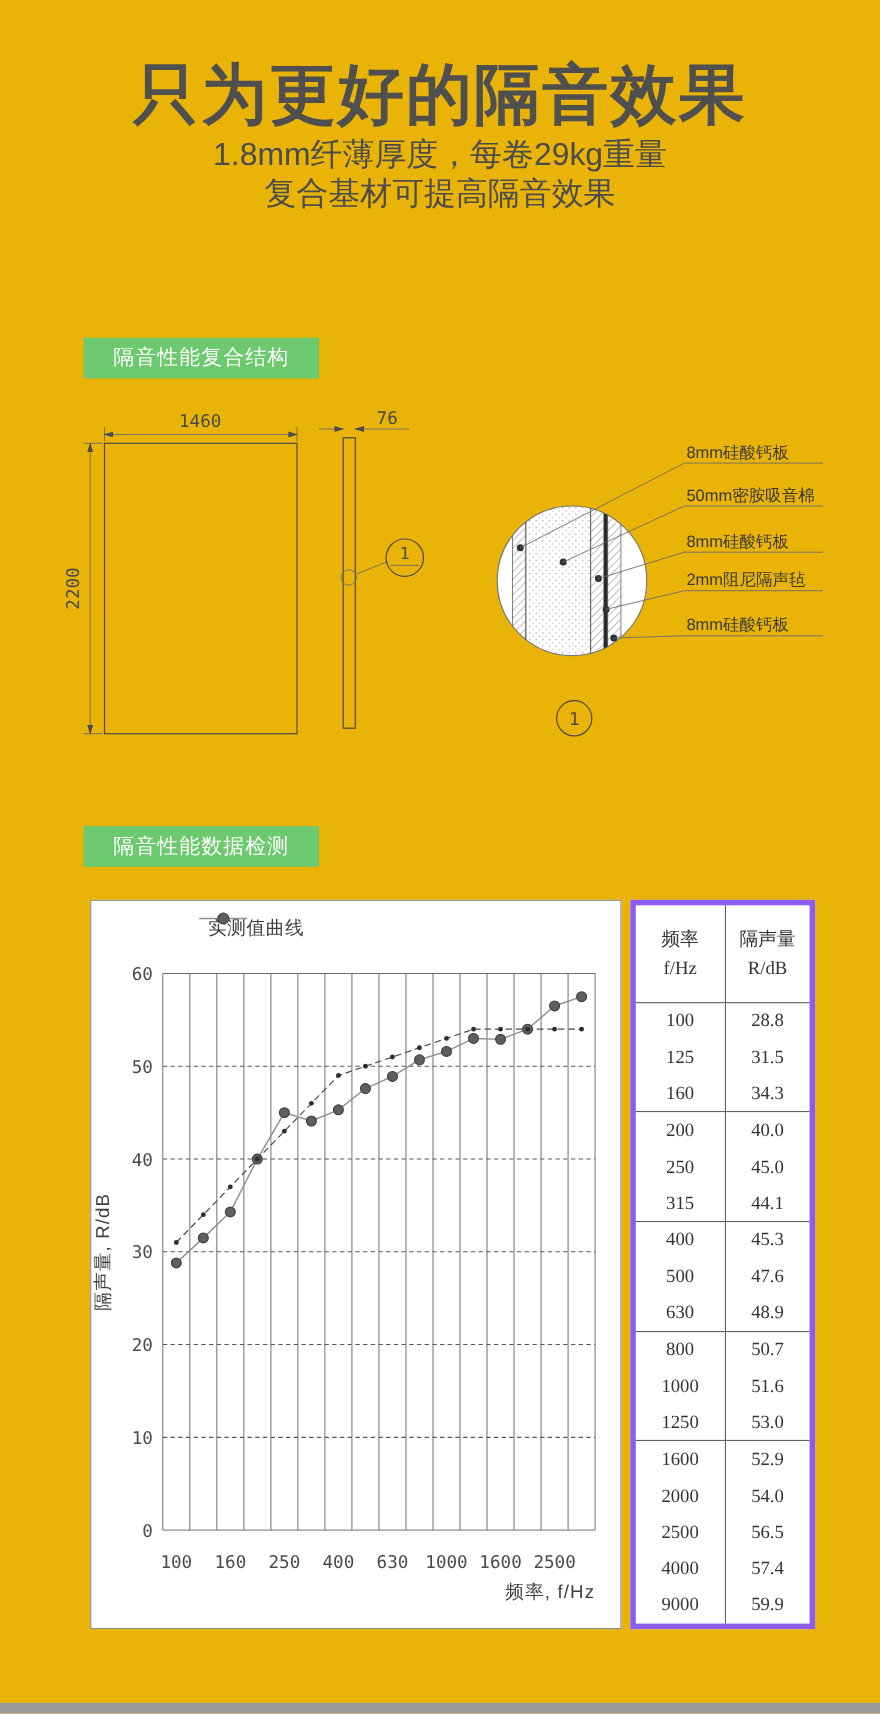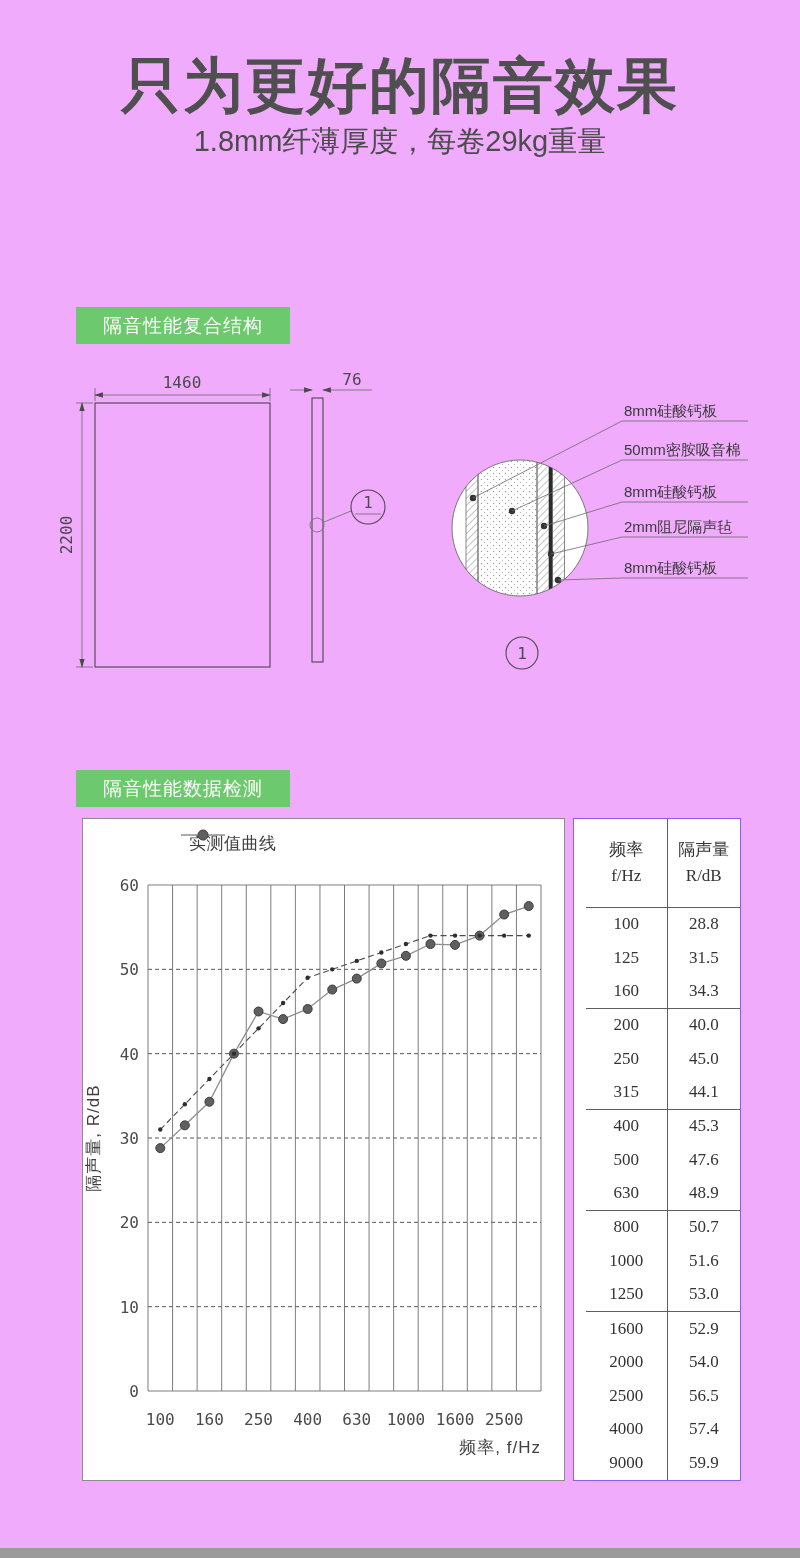--- a/index.html
+++ b/index.html
@@ -1,29 +1,29 @@
 <!DOCTYPE html>
 <html><head>
 <meta charset="utf-8">
 <style>
   * { margin:0; padding:0; box-sizing:border-box; }
   html,body { background:#ffffff; }
   body { font-family:"Liberation Sans", sans-serif; }
-  .page { position:relative; width:800px; height:1558px; background:#f0abfc; overflow:hidden; margin:0 auto; }
+  .page { position:relative; width:800px; height:1558px; background:#eab308; overflow:hidden; margin:0 auto; }
 
   
   .header { position:absolute; top:48px; left:0; width:100%; text-align:center; color:#4f4f4f; }
   .title { font-size:60px; font-weight:600; letter-spacing:2px; line-height:76px; }
   .subtitle { font-size:29px; line-height:35px; font-weight:400; color:#4c4c4c; }
 
   
   .section-label { position:absolute; left:76px; width:214px; height:37px; background:#6cc96e;
                    color:#ffffff; font-size:19px; line-height:37px; text-align:center; letter-spacing:1px; }
   .label-structure { top:307px; }
-  .label-testing   { top:770px; }
+  .label-testing   { top:751px; }
 
   
   .diagram { position:absolute; top:370px; left:0; width:800px; height:315px; }
   .cad-dim { font-family:"DejaVu Sans Mono", monospace; font-size:16px; fill:#4a4a4a; }
   .cad-small { font-family:"DejaVu Sans Mono", monospace; font-size:15px; fill:#4a4a4a; }
   .callout-label { font-family:"Liberation Sans", sans-serif; font-size:15px; fill:#3a3a3a; }
   .cad-line { stroke:#4a4a4a; stroke-width:1.1; fill:none; }
   .cad-thin { stroke:#6b6b6b; stroke-width:0.8; fill:none; }
 
   
@@ -37,40 +37,41 @@
   .axis-title { font-family:"Liberation Sans", sans-serif; font-size:17px; fill:#3f3f3f; letter-spacing:1px; }
   .grid-solid { stroke:#6e6e6e; stroke-width:0.9; }
   .grid-dash  { stroke:#575757; stroke-width:1; stroke-dasharray:4 3; }
   .line-measured { stroke:#8f8f8f; stroke-width:1.3; fill:none; }
   .dot-measured  { fill:#5f5f5f; stroke:#3d3d3d; stroke-width:1; }
   .line-reference{ stroke:#4c4c4c; stroke-width:1.1; stroke-dasharray:6 3.5; fill:none; }
   .dot-reference { fill:#2e2e2e; }
 
   
   .spl-table-wrap { position:absolute; left:573px; top:818px; width:168px; height:663px;
-                    border:1px solid #8b5cf6; background:#fff;padding-left:12px; }
+                    border:5px solid #8b5cf6; background:#fff; }
   table.spl { width:100%; height:100%; border-collapse:collapse; table-layout:fixed;
               font-family:"Liberation Serif", serif; font-size:17px; color:#333; }
   table.spl td { text-align:center; vertical-align:middle; }
   table.spl td:first-child { border-right:1px solid #5f5f5f; width:81px; }
   table.spl thead td { height:88px; border-bottom:1px solid #5f5f5f; line-height:26px; }
   table.spl tbody tr { height:31.8px; }
   table.spl tbody tr.group-start td { border-top:1px solid #5f5f5f; }
 
   
   .footer-bar { position:absolute; left:0; bottom:0; width:100%; height:10px; background:#9b9b9b; }
 </style>
 </head>
 <body>
 
 <div class="page">
 
   <div class="header">
     <div class="title">只为更好的隔音效果</div>
     <div class="subtitle">1.8mm纤薄厚度，每卷29kg重量</div>
+    <div class="subtitle">复合基材可提高隔音效果</div>
   </div>
 
   <div class="section-label label-structure">隔音性能复合结构</div>
 
   <div class="diagram">
     <svg width="800" height="315" viewBox="0 0 800 315">
       <defs>
         <marker id="arr" viewBox="0 0 10 6" refX="9" refY="3" markerWidth="11" markerHeight="7" orient="auto-start-reverse">
           <path d="M0,3 L10,0 L10,6 z" fill="#4a4a4a" transform="rotate(180 5 3)"></path>
         </marker>

